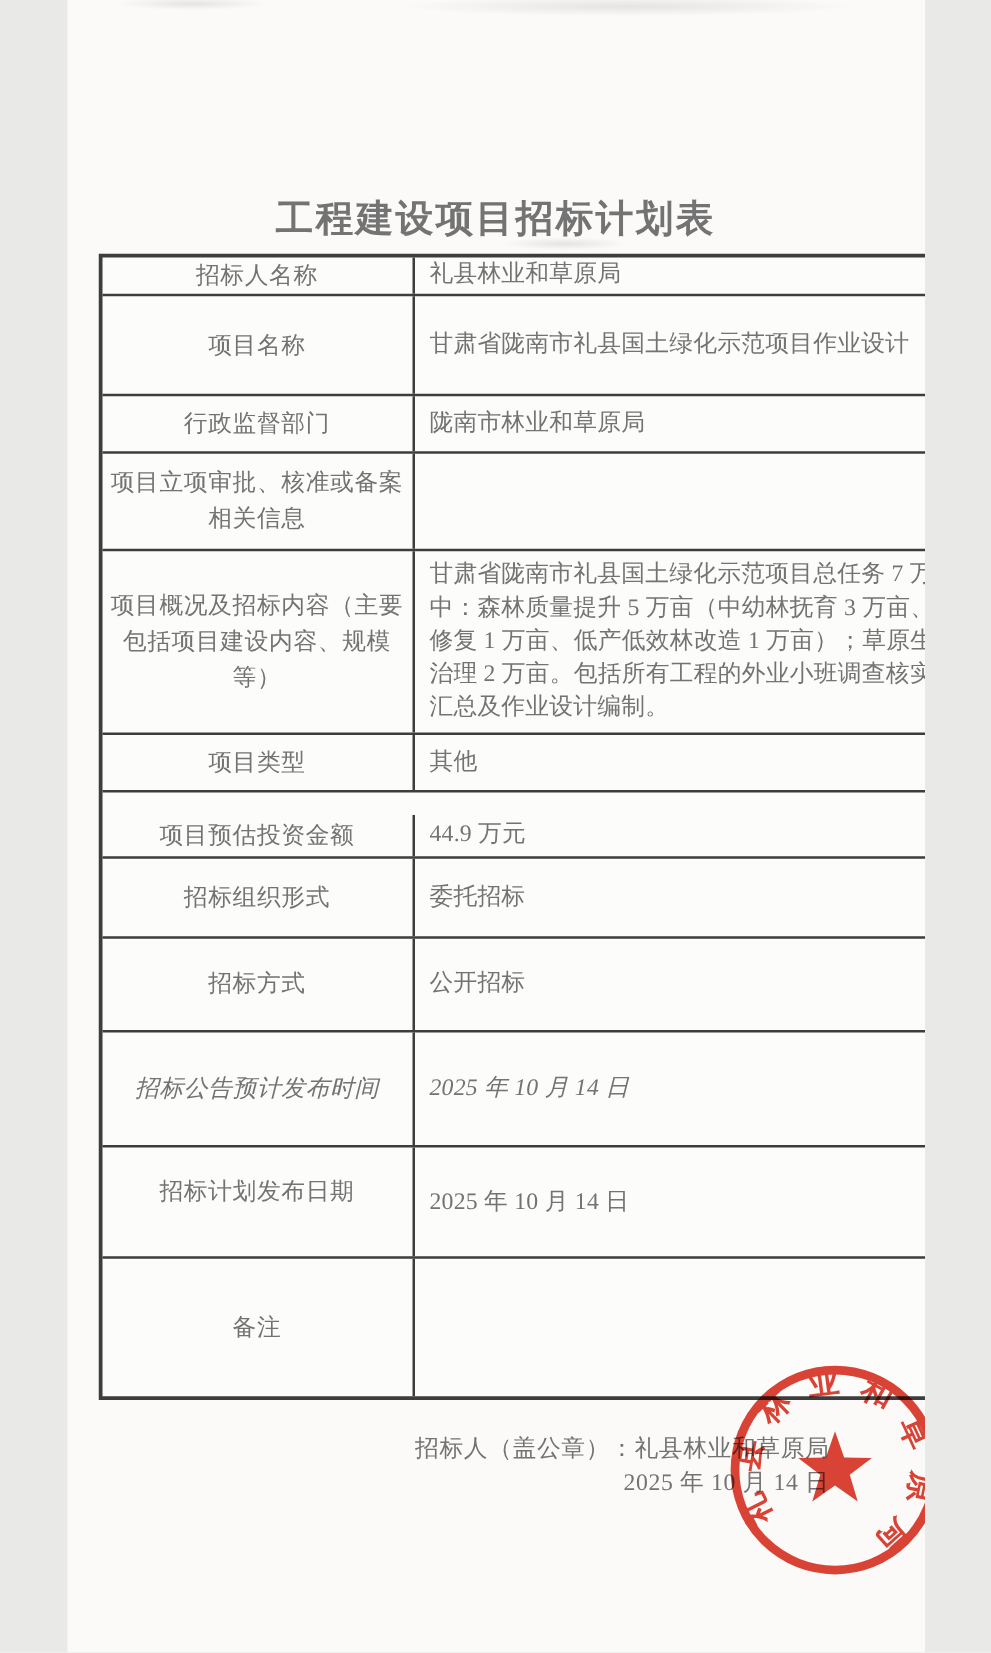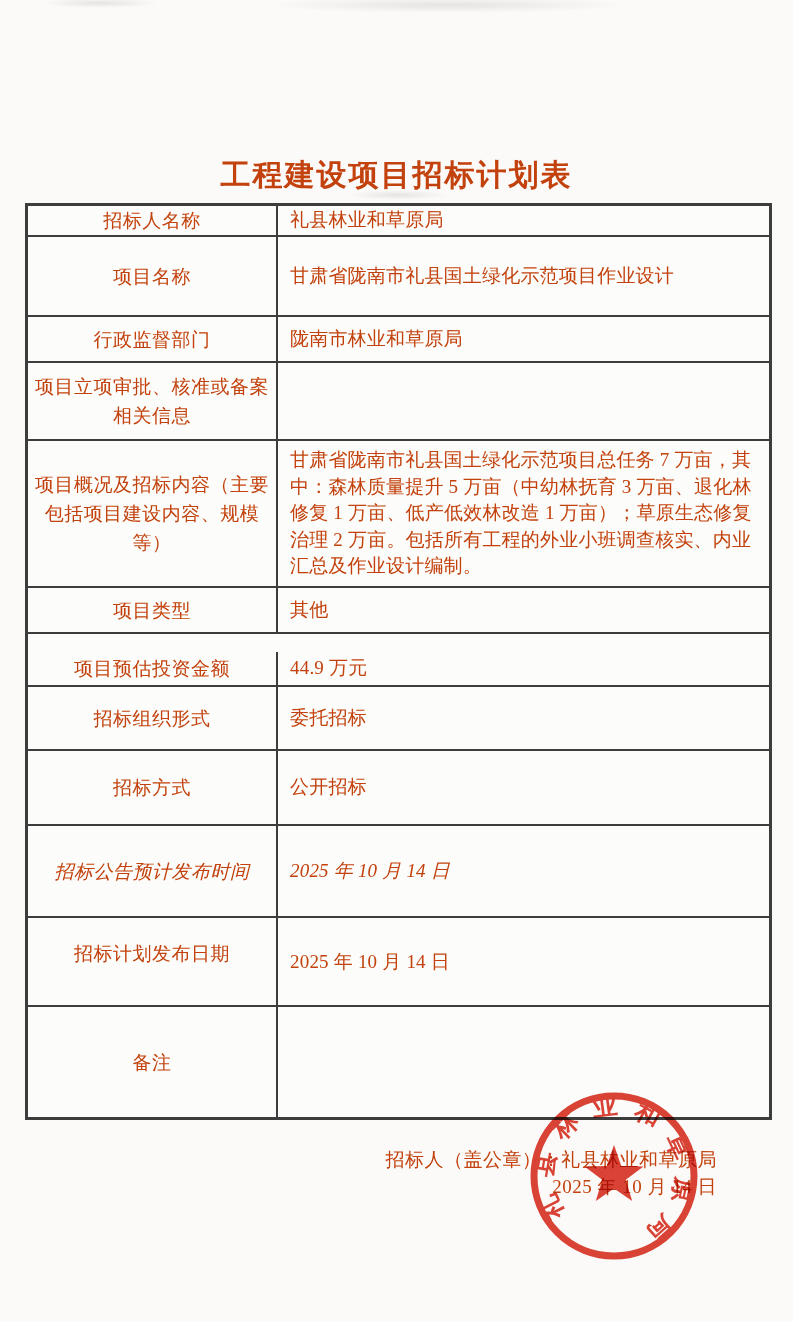--- a/index.html
+++ b/index.html
@@ -1,20 +1,20 @@
 <!DOCTYPE html>
 <html><head>
 <meta charset="utf-8">
 <style>
   html,body{margin:0;padding:0;background:#e9e9e7;}
   .page{
-    position:relative;width:793px;height:1322px;margin:0 auto;
+    position:relative;width:686px;height:1322px;margin:0 auto;
     background:#fbfaf8;
     font-family:"Liberation Serif","DejaVu Serif",serif;
-    color:#c2410c;overflow:hidden;
+    color:#737373;overflow:hidden;
   }
   .smudge{position:absolute;pointer-events:none;
     background:radial-gradient(closest-side, rgba(110,110,110,.16), rgba(110,110,110,0));}
   .smudge.s1{top:-3px;left:268px;width:360px;height:16px;}
   .smudge.s2{top:190px;left:348px;width:100px;height:10px;}
   .smudge.s3{top:-2px;left:40px;width:120px;height:10px;}
 
   .title{
     position:absolute;top:155px;left:0;width:100%;
     text-align:center;

